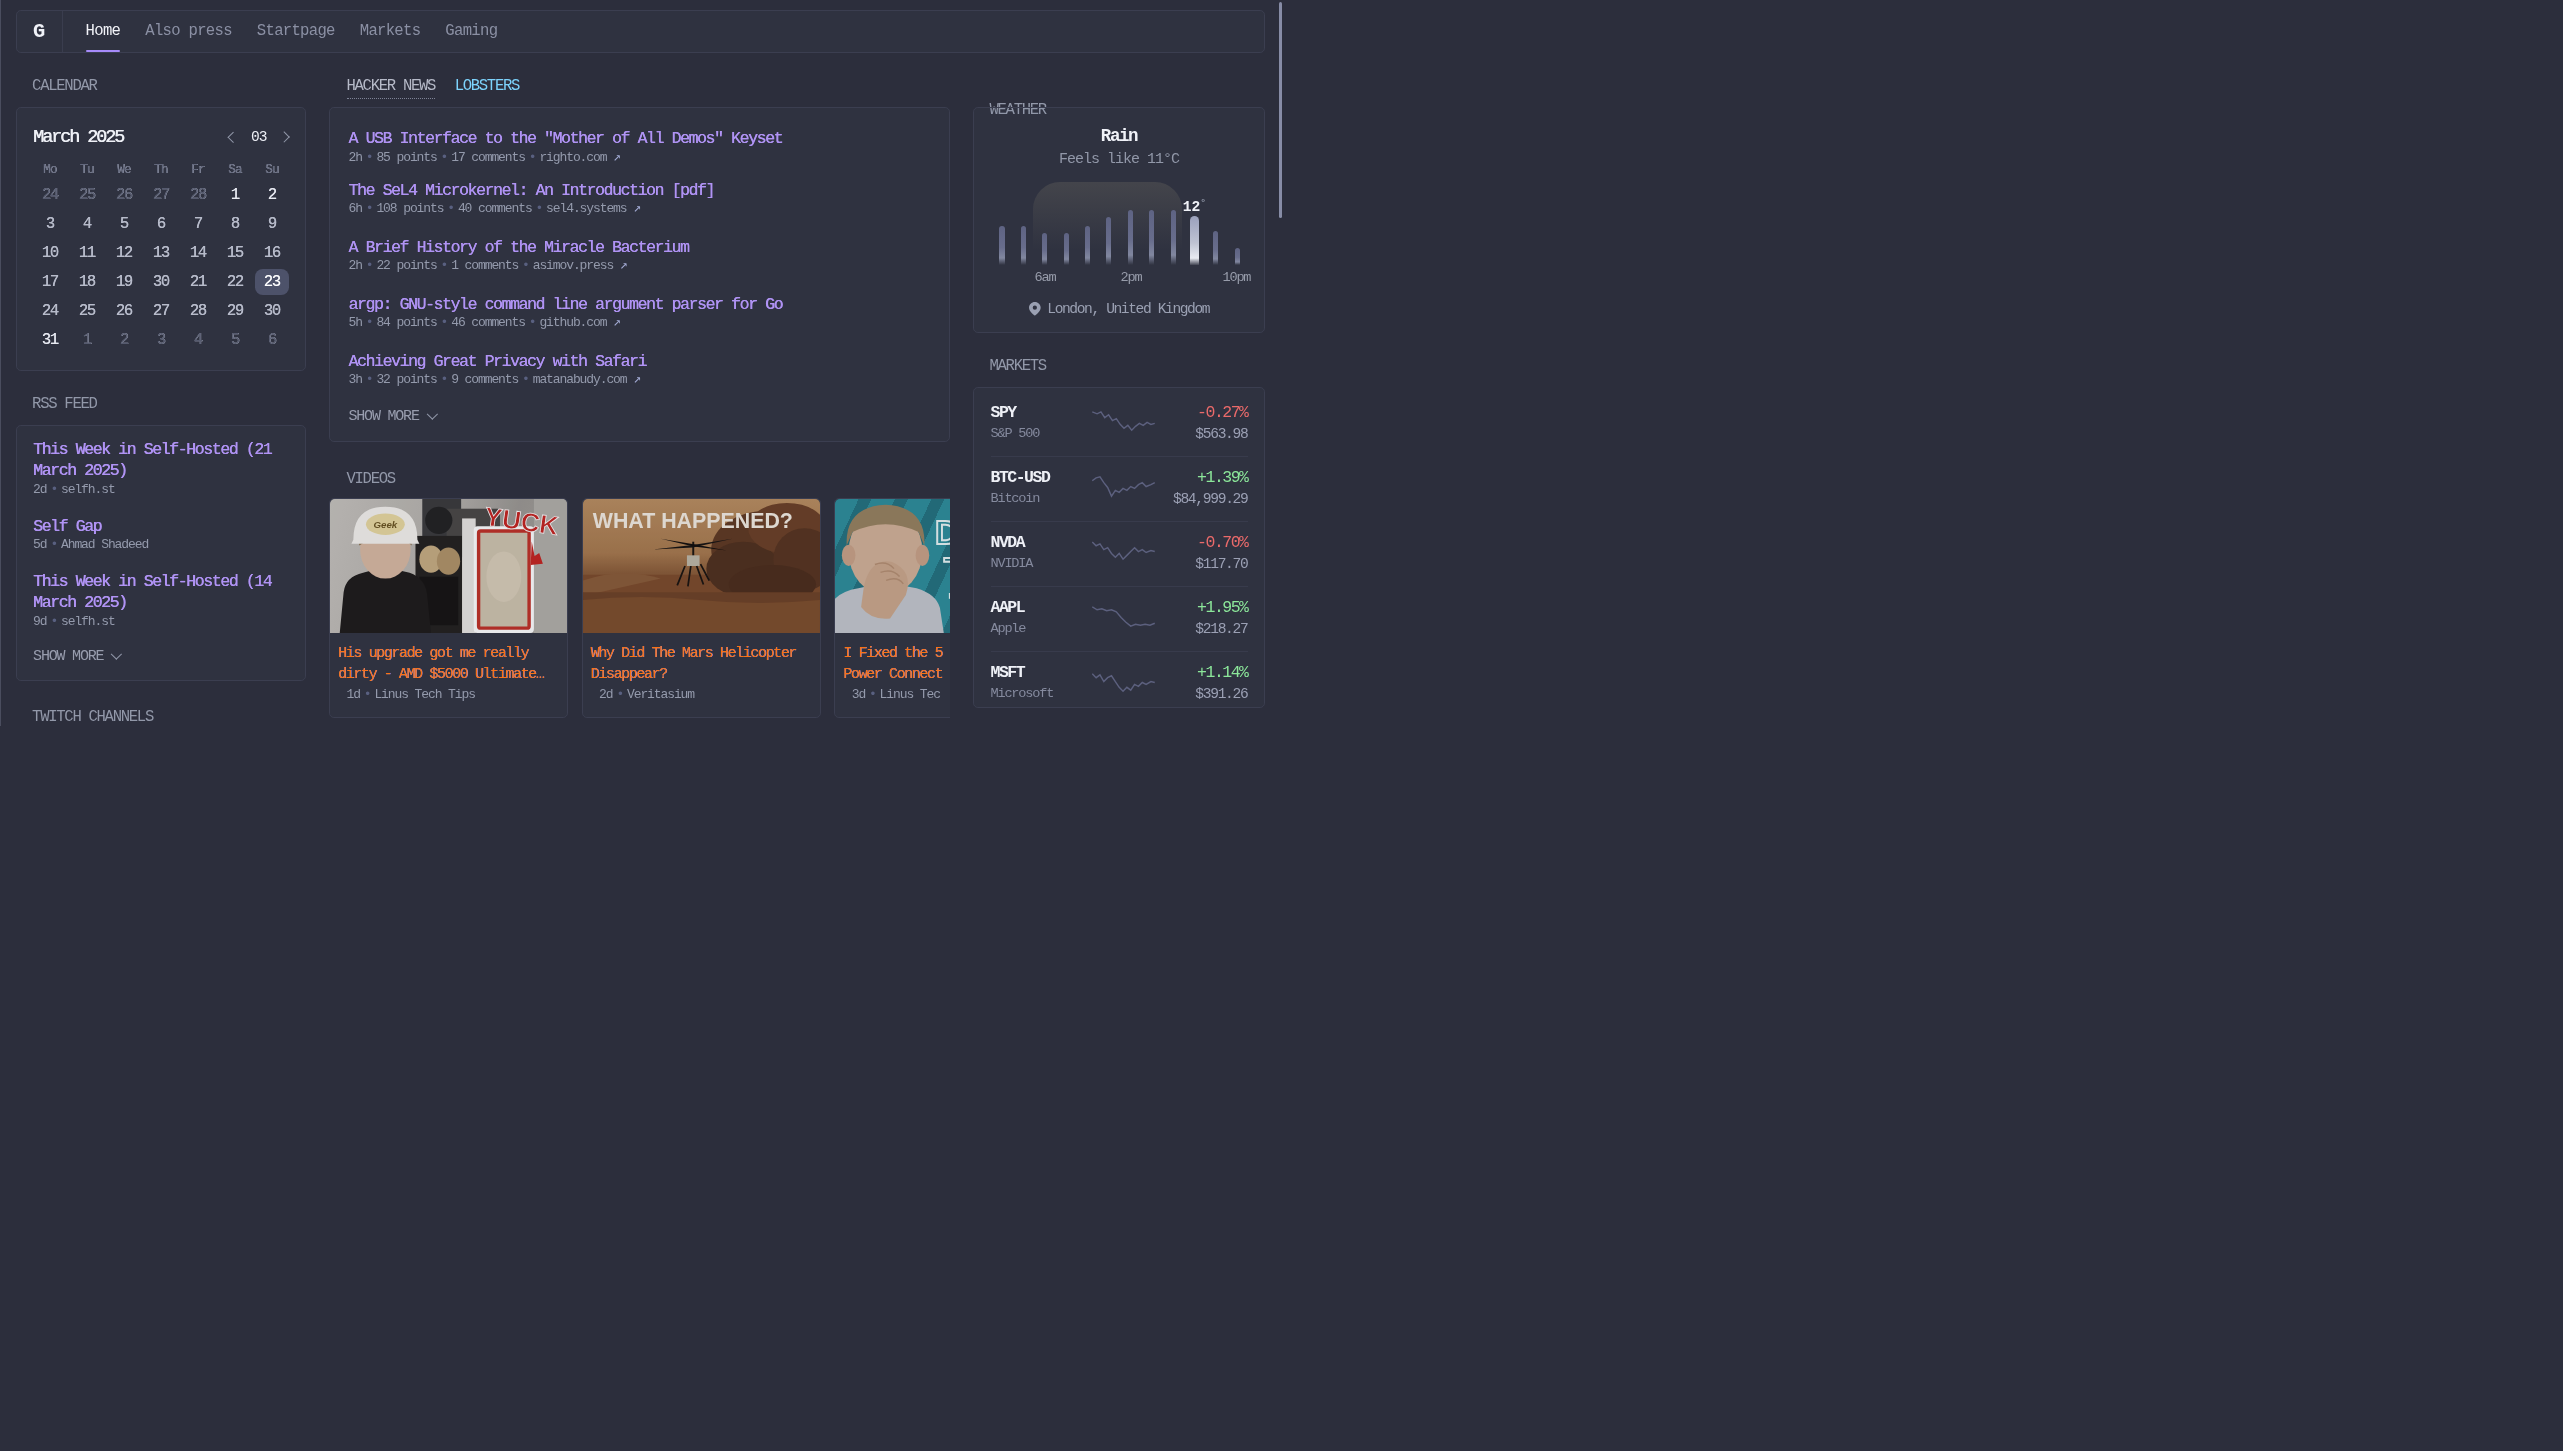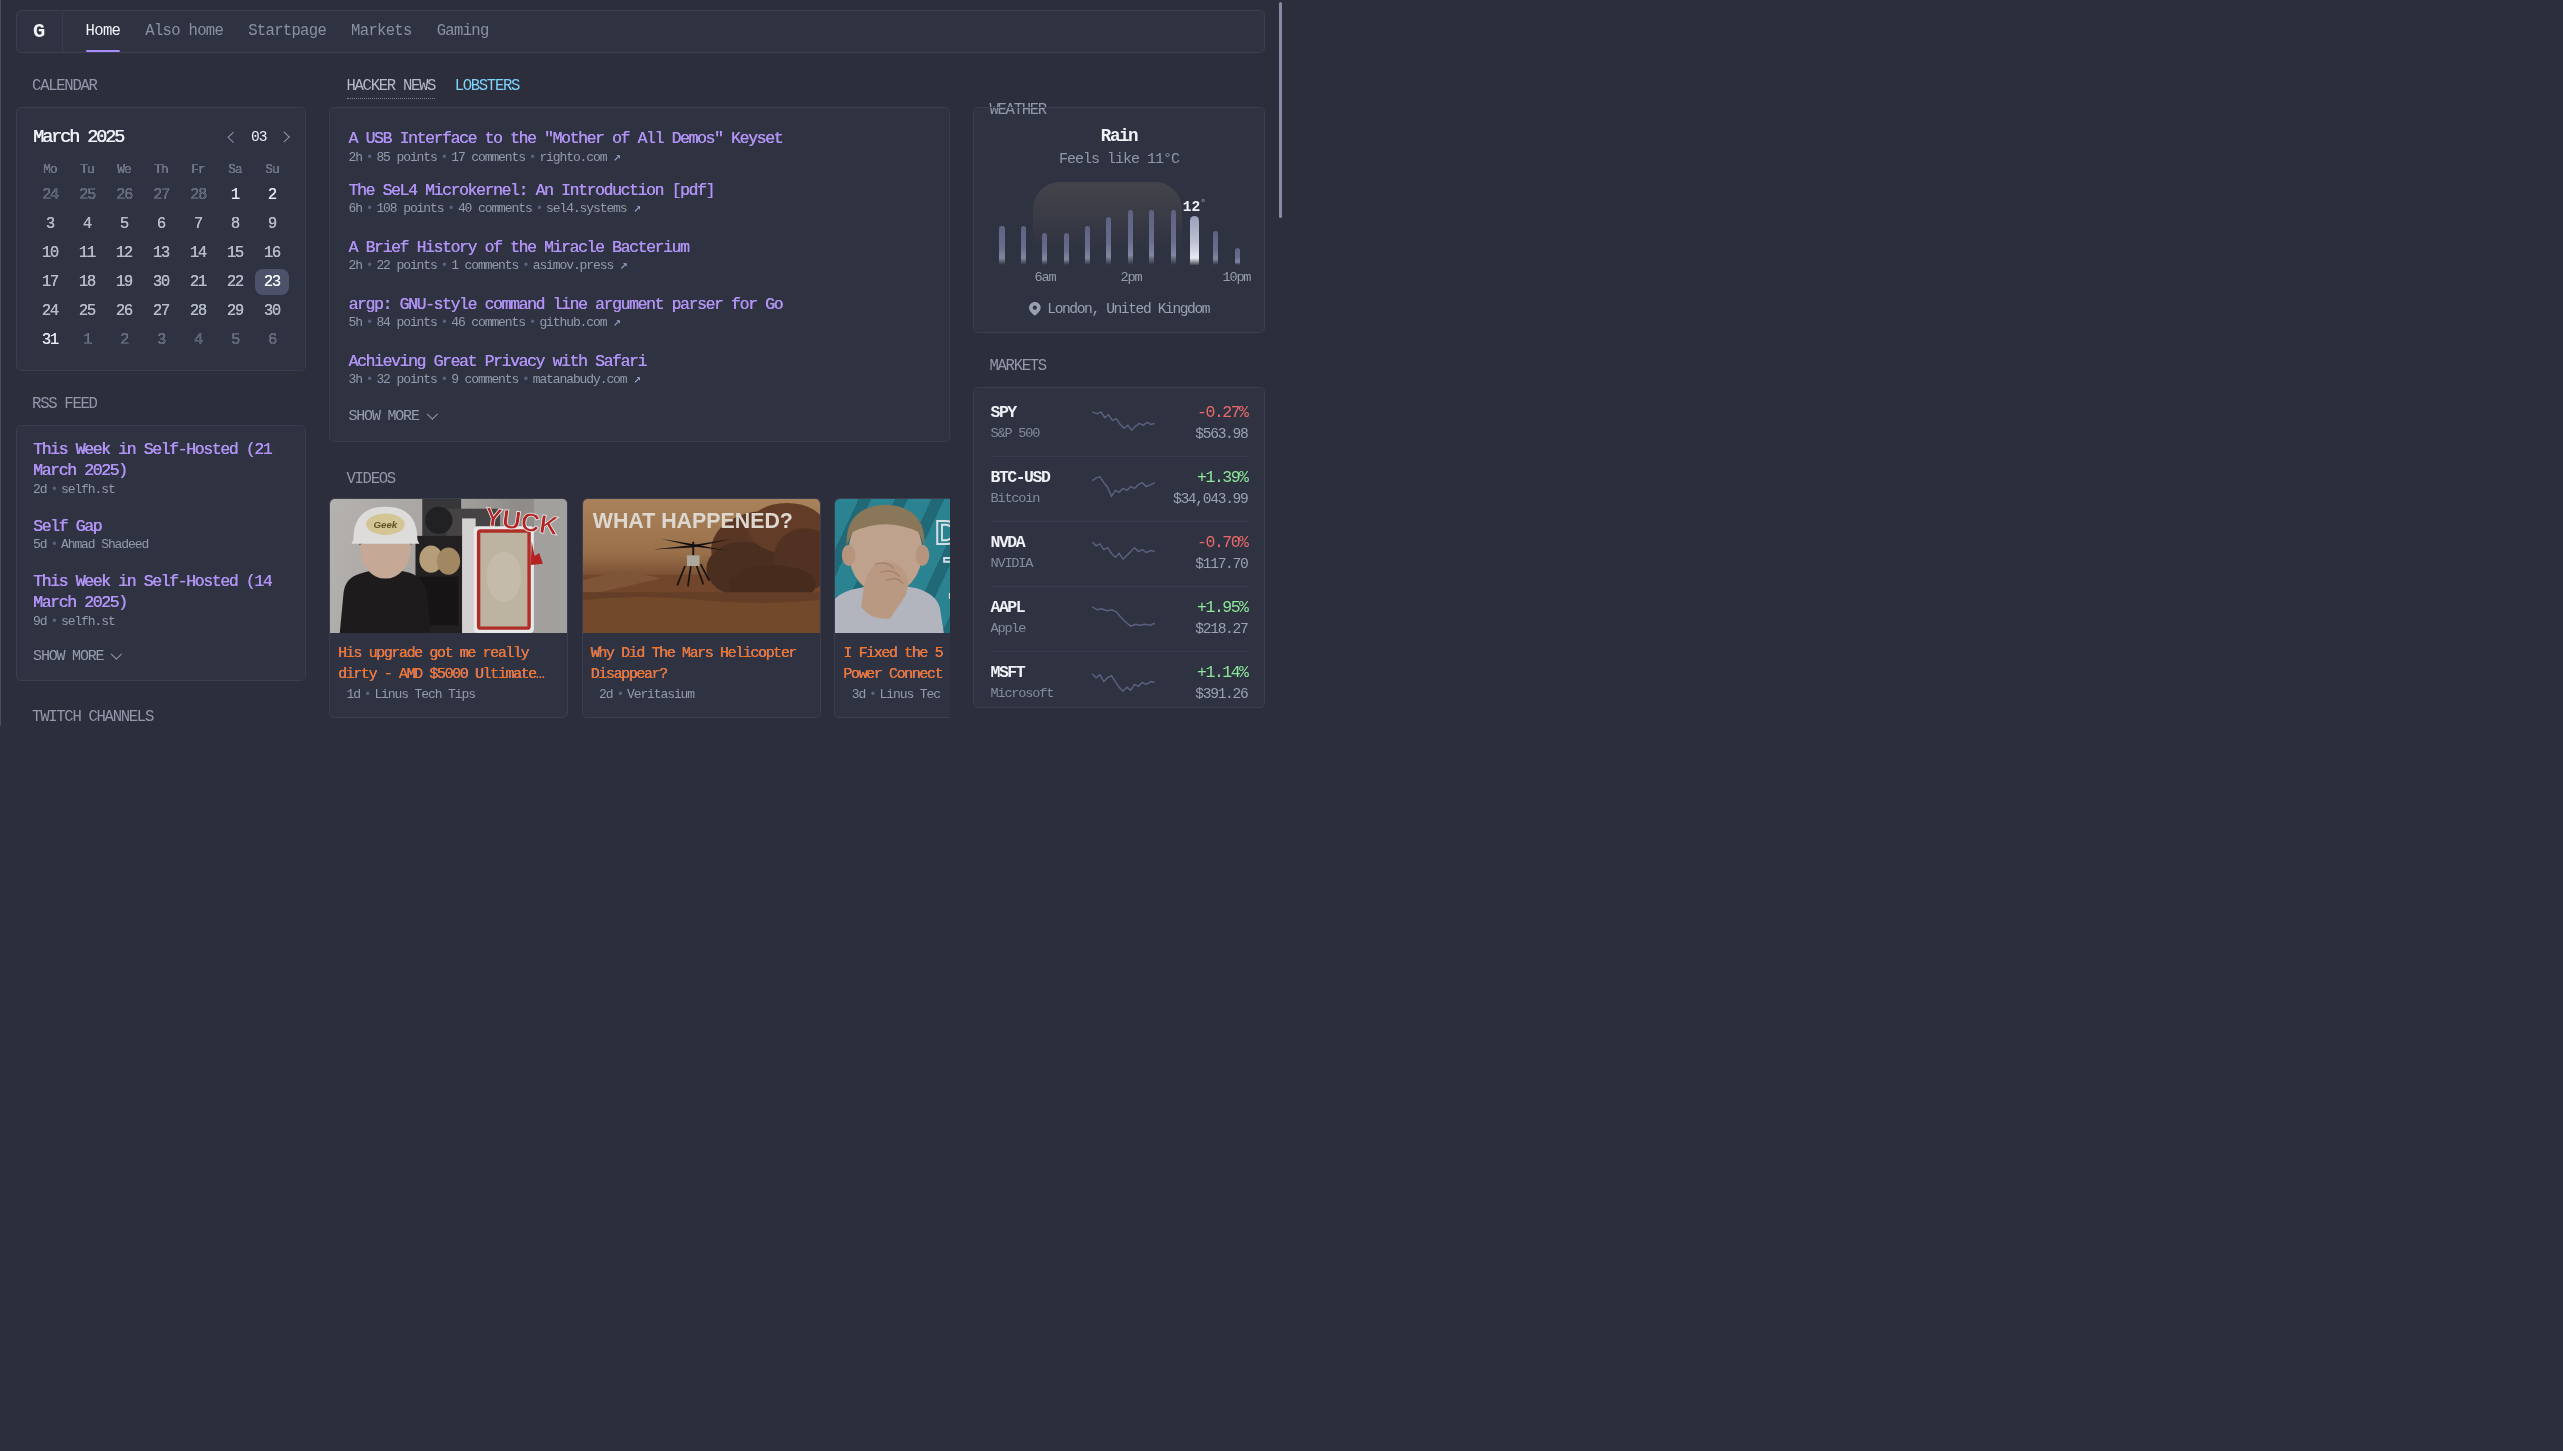--- a/index.html
+++ b/index.html
@@ -139,21 +139,21 @@
 </style>
 </head>
 <body>
 <div id="leftedge"></div>
 <div id="thumbtrack"></div>
 
 <nav id="nav">
   <div class="logo">G</div>
   <div class="items">
     <a class="active">Home</a>
-    <a>Also home</a>
+    <a>Also press</a>
     <a>Startpage</a>
     <a>Markets</a>
     <a>Gaming</a>
   </div>
 </nav>
 
 <div class="col col-l">
   <div class="hlabel" style="top:80px;">CALENDAR</div>
   <div class="card" id="cal-card">
     <div class="cal-head">
@@ -409,21 +409,21 @@
         <div class="mprice">$563.98</div>
       <svg class="mspark" width="64" height="25" viewBox="0 0 66 26">
           <polyline points="0,3 5,5 9,3 13,9 17,6 21,12 25,10 29,16 33,20 37,17 41,22 45,18 49,15 53,17 57,14 61,16 65,15" fill="none" stroke="#5c607e" stroke-width="1.5"></polyline>
         </svg>
     </div>
       <div class="msep"></div>
     <div class="mrow">
       <div class="mticker">BTC-USD</div>
         <div class="mname">Bitcoin</div>
       <div class="mchange up">+1.39%</div>
-        <div class="mprice">$34,043.99</div>
+        <div class="mprice">$84,999.29</div>
       <svg class="mspark" width="64" height="25" viewBox="0 0 66 26">
           <polyline points="0,6 4,3 8,2 12,8 16,13 20,22 24,16 28,18 32,14 36,16 40,12 44,14 48,10 52,8 56,12 61,10 65,8" fill="none" stroke="#5c607e" stroke-width="1.5"></polyline>
         </svg>
     </div>
       <div class="msep"></div>
     <div class="mrow">
       <div class="mticker">NVDA</div>
         <div class="mname">NVIDIA</div>
       <div class="mchange down">-0.70%</div>
         <div class="mprice">$117.70</div>

